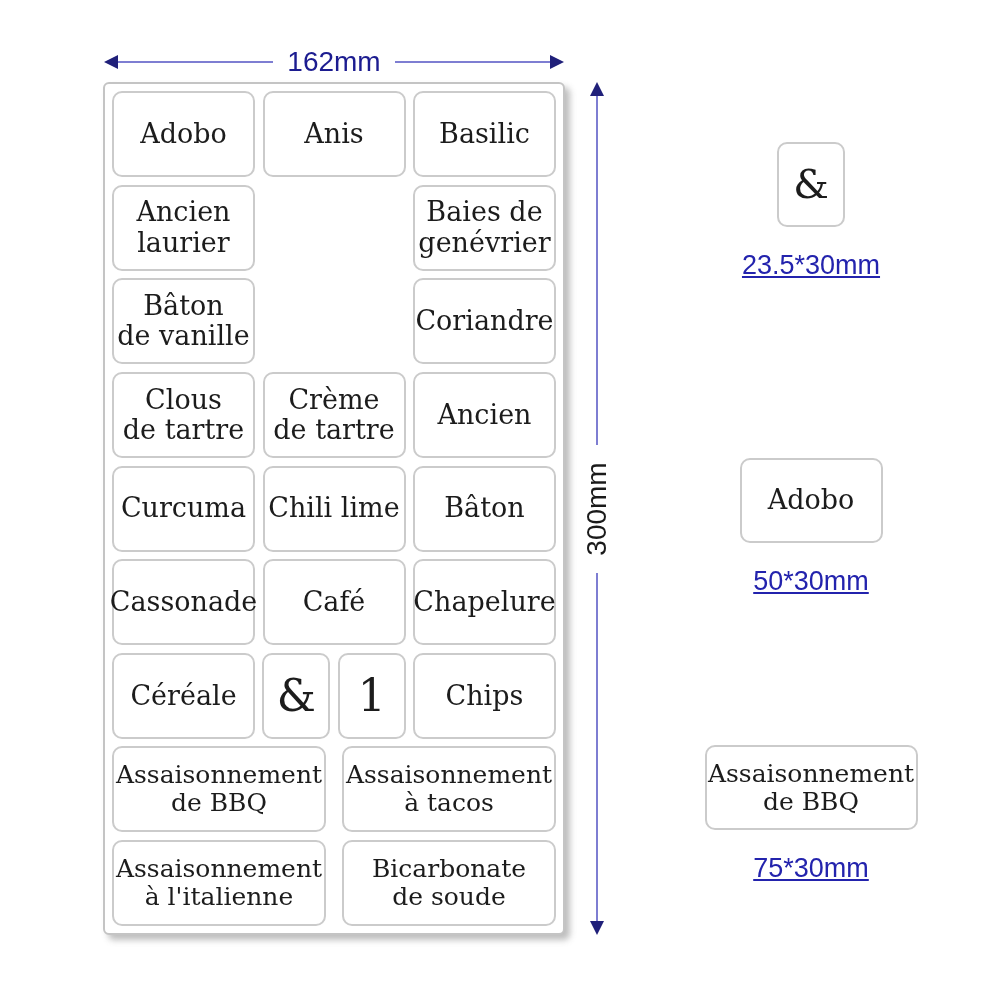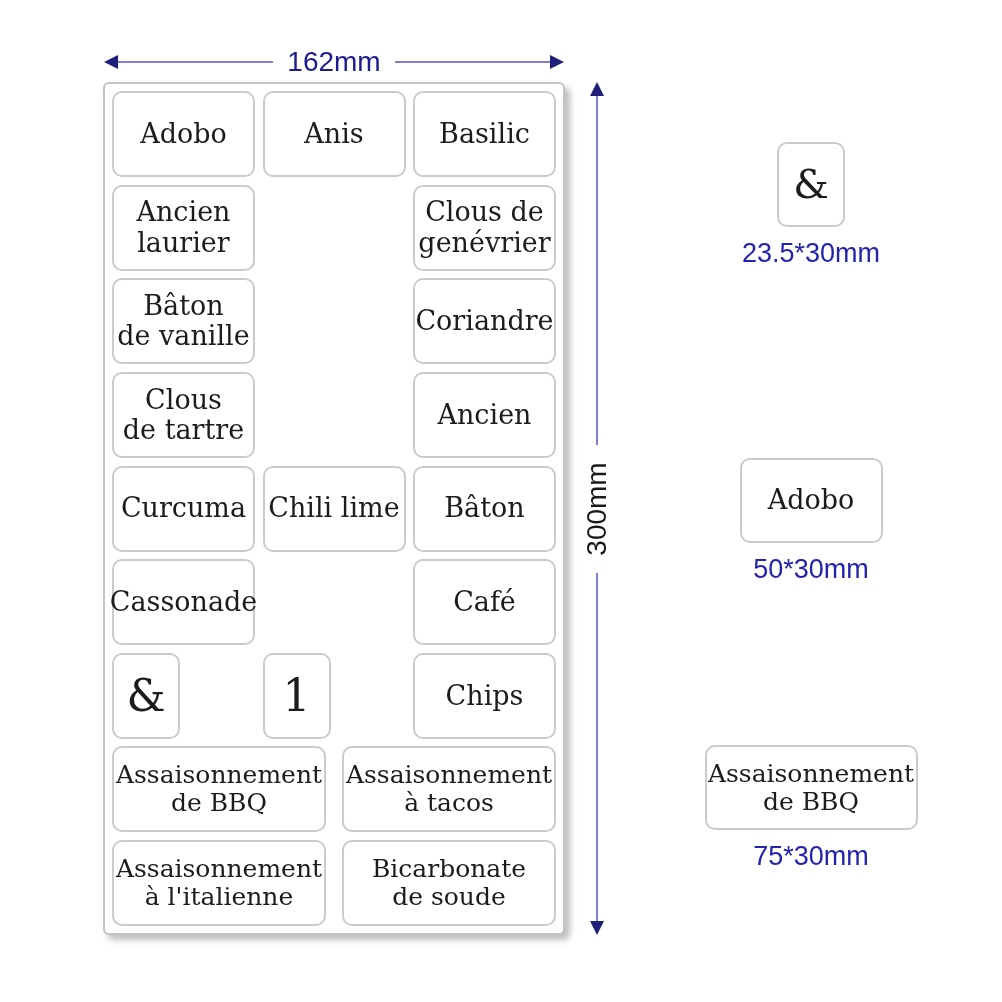--- a/index.html
+++ b/index.html
@@ -90,22 +90,22 @@
   .example.small .ex-box{width:68px;}
   .example.medium .ex-box{width:143px;}
   .example.large .ex-box{width:213px;}
   .example .ex-text{
     font-family:"DejaVu Serif",serif;font-size:27px;line-height:1.12;
     color:var(--label-text);text-align:center;white-space:pre-line;
   }
   .example.small .ex-text{font-size:40px;}
   .example.large .ex-text{font-size:25px;}
   .example .ex-size{
-    margin-top:13px;font-size:27px;color:var(--size-text);
-    white-space:nowrap;line-height:1;
+    margin-top:25px;font-size:27px;color:var(--size-text);
+    white-space:nowrap;line-height:1;text-decoration:underline;
   }
   .example.small{top:142px;}
   .example.medium{top:458px;}
   .example.large{top:745px;}
 </style>
 </head>
 <body>
 
 <div class="h-dim">
   <span class="arrow-left"></span>
@@ -126,39 +126,43 @@
       <div class="cell w50">
         <span class="cell-text">Basilic</span>
       </div>
     </div>
     <div class="sheet-row">
       <div class="cell w50">
         <span class="cell-text">Ancien
 laurier</span>
       </div>
       <div class="cell w50">
-        <span class="cell-text">Clous de
+        <span class="cell-text">Baies de
 genévrier</span>
       </div>
     </div>
     <div class="sheet-row">
       <div class="cell w50">
         <span class="cell-text">Bâton
 de vanille</span>
       </div>
       <div class="cell w50">
         <span class="cell-text">Coriandre</span>
       </div>
     </div>
     <div class="sheet-row">
       <div class="cell w50">
         <span class="cell-text">Clous
 de tartre</span>
       </div>
       <div class="cell w50">
+        <span class="cell-text">Crème
+de tartre</span>
+      </div>
+      <div class="cell w50">
         <span class="cell-text">Ancien</span>
       </div>
     </div>
     <div class="sheet-row">
       <div class="cell w50">
         <span class="cell-text">Curcuma</span>
       </div>
       <div class="cell w50">
         <span class="cell-text">Chili lime</span>
       </div>
@@ -166,22 +170,28 @@
         <span class="cell-text">Bâton</span>
       </div>
     </div>
     <div class="sheet-row">
       <div class="cell w50">
         <span class="cell-text">Cassonade</span>
       </div>
       <div class="cell w50">
         <span class="cell-text">Café</span>
       </div>
-    </div>
-    <div class="sheet-row">
+      <div class="cell w50">
+        <span class="cell-text">Chapelure</span>
+      </div>
+    </div>
+    <div class="sheet-row">
+      <div class="cell w50">
+        <span class="cell-text">Céréale</span>
+      </div>
       <div class="cell w23 symbol">
         <span class="cell-text">&amp;</span>
       </div>
       <div class="cell w23 symbol">
         <span class="cell-text">1</span>
       </div>
       <div class="cell w50">
         <span class="cell-text">Chips</span>
       </div>
     </div>

